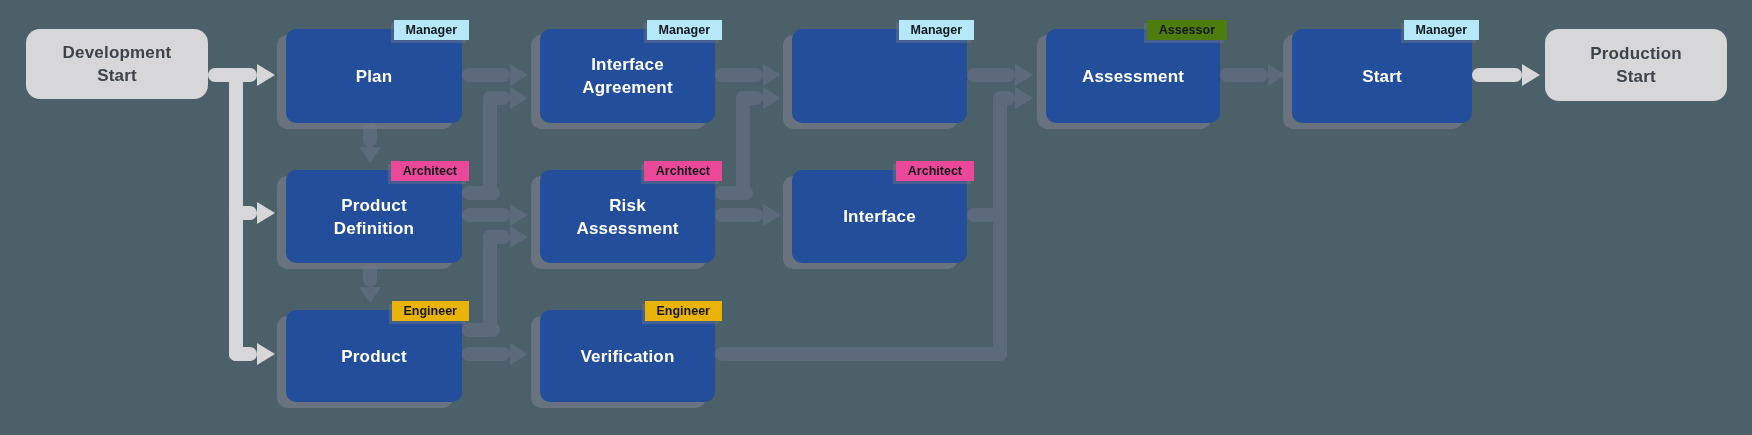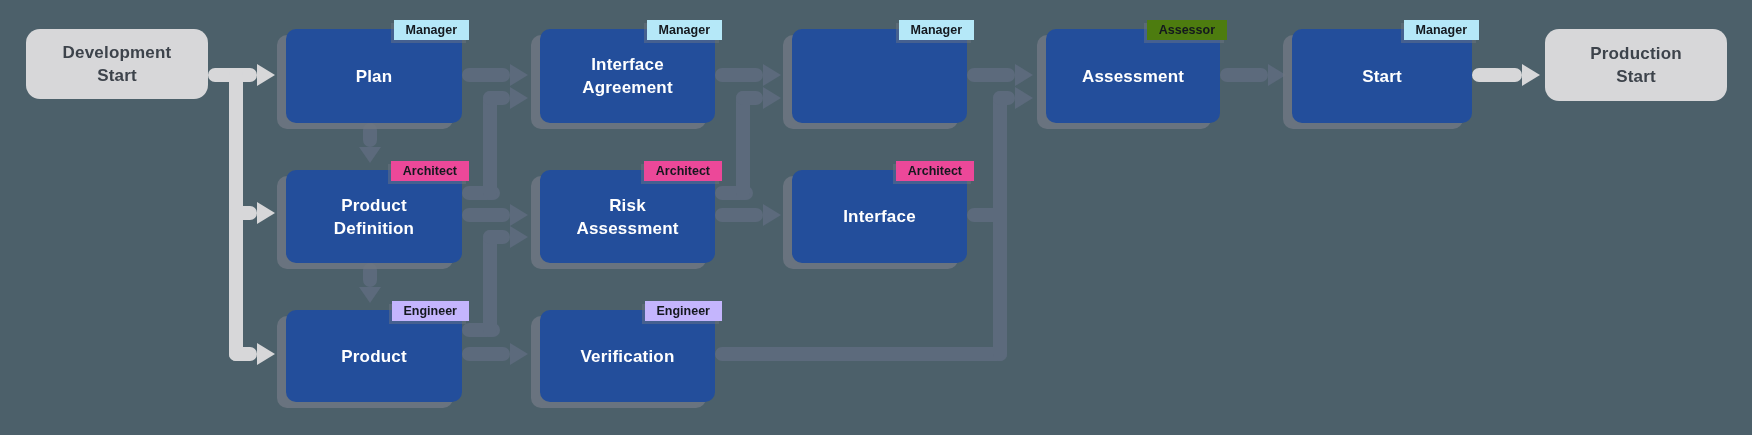--- a/index.html
+++ b/index.html
@@ -36,21 +36,21 @@
     white-space:pre-line;
   }
   .badge{
     position:absolute;top:-9px;right:-7px;z-index:3;
     height:20px;line-height:20px;padding:0 12px;border-radius:0;
     font-size:12.5px;font-weight:700;color:#14181e;
     box-shadow:-3px 3px 0 rgba(110,119,131,0.45);
   }
   .role-manager{background:#b5e8f8;}
   .role-architect{background:#ec4899;}
-  .role-engineer{background:#c4b5fd;}
+  .role-engineer{background:#eab308;}
   .role-assessor{background:#4d7c0f;}
 </style>
 </head>
 <body>
 
 <div class="stage">
 
   <div class="seg light" style="left:208px;top:68px;width:49px;height:14px"></div>
   <div class="tri-r light" style="left:257px;top:64px"></div>
   <div class="seg light" style="left:229px;top:68px;width:14px;height:293px"></div>

